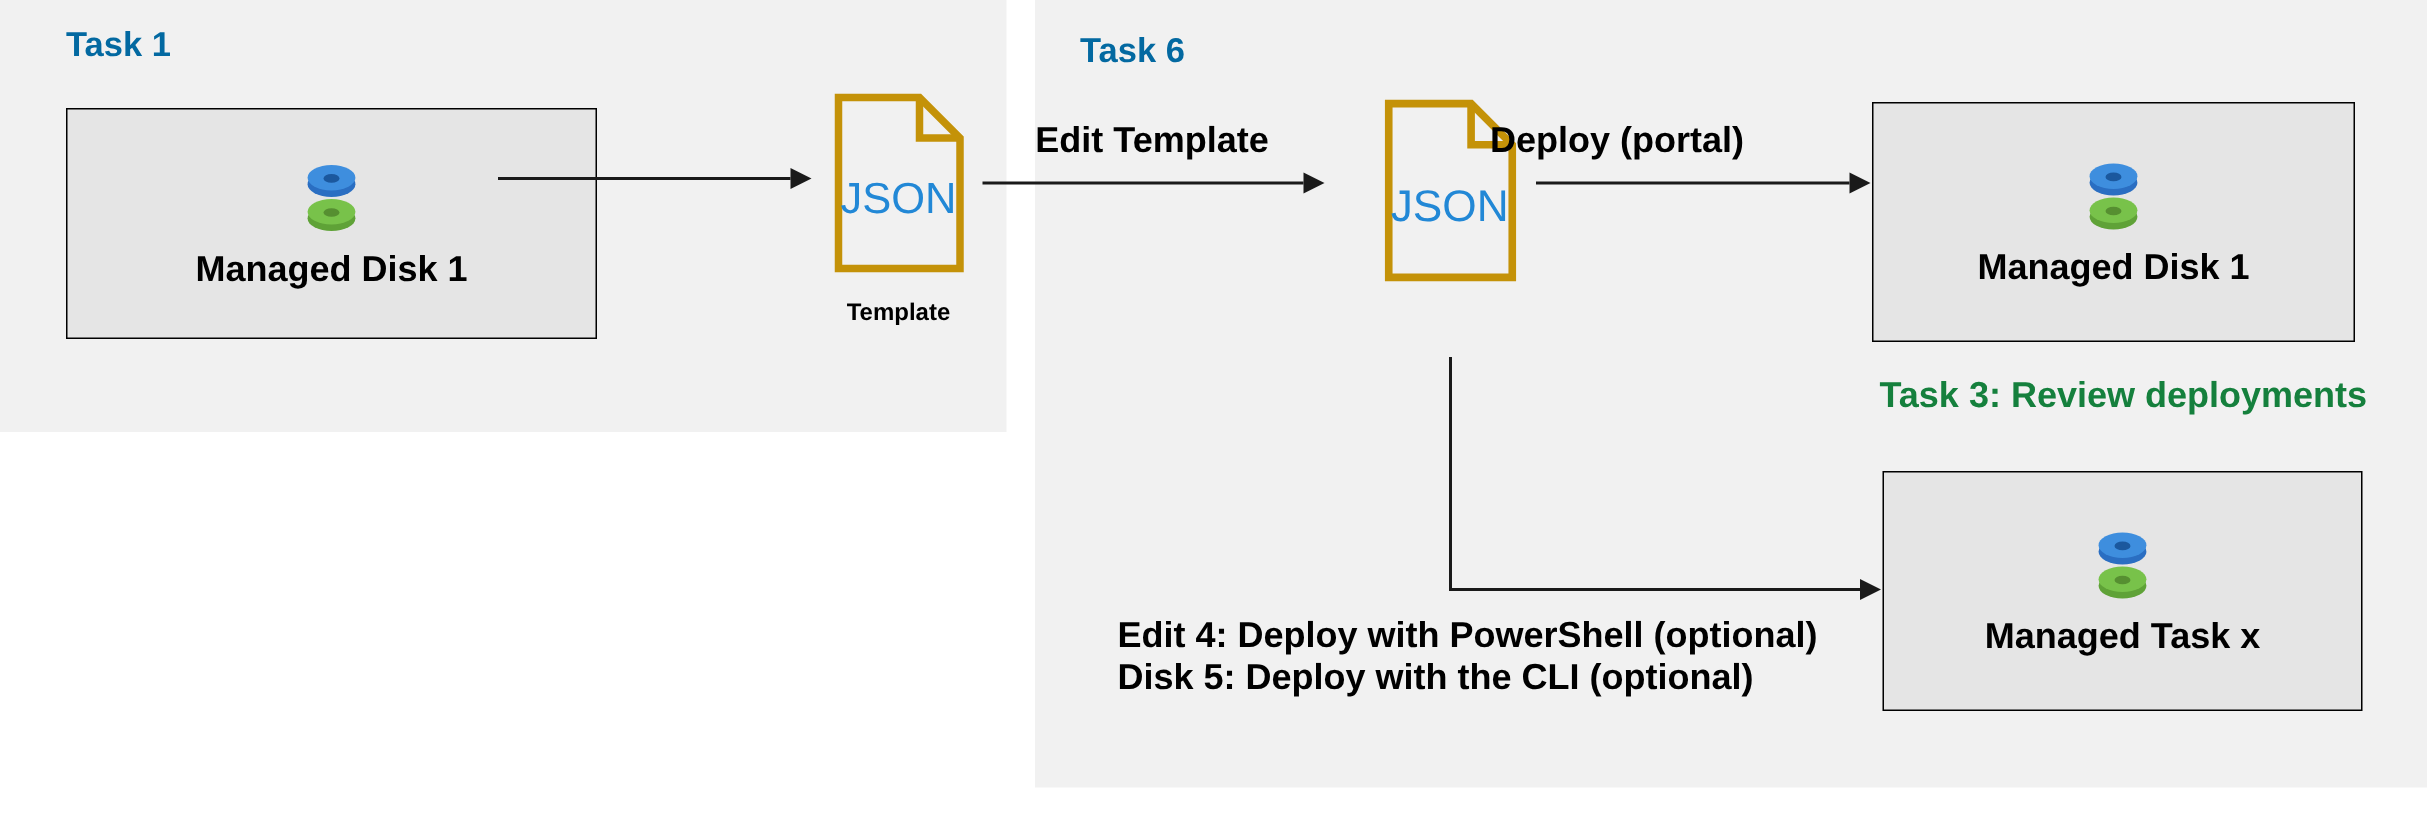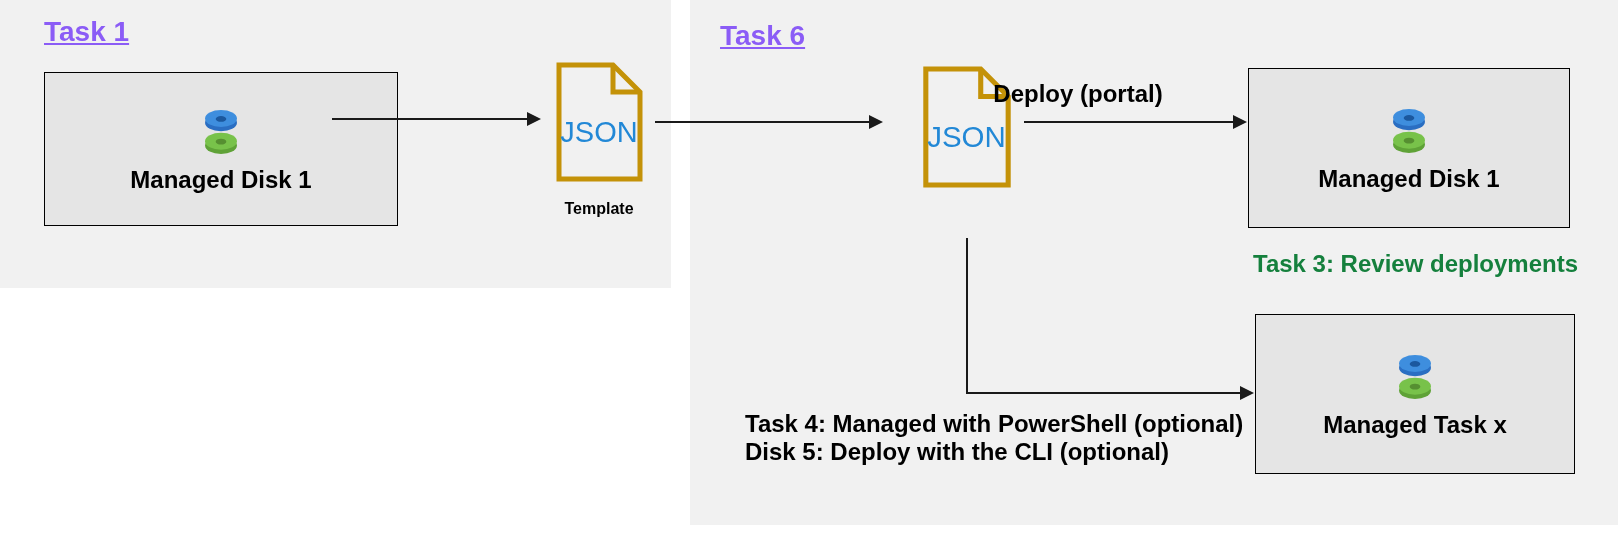--- a/index.html
+++ b/index.html
@@ -1,21 +1,21 @@
 <!DOCTYPE html>
 <html><head>
 <meta charset="utf-8">
 <style>
   html,body{margin:0;padding:0;background:#ffffff;}
   #stage{position:relative;width:1618px;height:542px;background:#ffffff;overflow:hidden;
          font-family:"Liberation Sans",sans-serif;}
   .panel{position:absolute;background:#f1f1f1;}
   #panel-left{left:0;top:0;width:671px;height:288px;}
   #panel-right{left:690px;top:0;width:928px;height:525px;}
-  .task-title{position:absolute;font-size:28px;font-weight:bold;color:#8b5cf6;white-space:nowrap;text-decoration:underline;}
+  .task-title{position:absolute;font-size:23px;font-weight:bold;color:#0369a1;white-space:nowrap;}
   #task1-title{left:44px;top:16px;}
   #task2-title{left:720px;top:20px;}
   .disk-box{position:absolute;background:#e5e5e5;border:1.5px solid #000;
             display:flex;flex-direction:column;align-items:center;justify-content:center;gap:7px;text-align:center;}
   #box-task1{left:44px;top:72px;width:352px;height:152px;}
   #box-deploy-portal{left:1248px;top:68px;width:320px;height:158px;}
   #box-deploy-cli{left:1255px;top:314px;width:318px;height:158px;}
   .disk-box .box-label{font-size:24px;font-weight:bold;color:#000;white-space:nowrap;}
   .disk-icon{width:58px;height:54px;}
   .doc-icon{position:absolute;}
@@ -72,20 +72,21 @@
   <div id="arrow1-line" class="hline"></div>
   <div id="arrow1-head" class="arrowhead"></div>
 
   <svg id="doc-template" class="doc-icon" viewBox="0 0 87 120">
     <path d="M3 3 H57 L84 30 V117 H3 Z" fill="none" stroke="#c49208" stroke-width="5" stroke-linejoin="miter"></path>
     <path d="M57 3 V30 H84" fill="none" stroke="#c49208" stroke-width="5"></path>
     <text x="43" y="80" fill="#2288d6" font-size="29" text-anchor="middle" font-family="Liberation Sans, sans-serif">JSON</text>
   </svg>
   <div id="template-label" class="doc-label">Template</div>
 
+  <div id="edit-template-label" class="arrow-label">Edit Template</div>
   <div id="arrow2-line" class="hline"></div>
   <div id="arrow2-head" class="arrowhead"></div>
 
   <svg id="doc-new-template" class="doc-icon" viewBox="0 0 87 120">
     <path d="M3 3 H57 L84 30 V117 H3 Z" fill="none" stroke="#c49208" stroke-width="5" stroke-linejoin="miter"></path>
     <path d="M57 3 V30 H84" fill="none" stroke="#c49208" stroke-width="5"></path>
     <text x="43" y="80" fill="#2288d6" font-size="29" text-anchor="middle" font-family="Liberation Sans, sans-serif">JSON</text>
   </svg>
 
   <div id="deploy-portal-label" class="arrow-label">Deploy (portal)</div>
@@ -116,17 +117,17 @@
       <ellipse cx="30" cy="36.5" rx="16.5" ry="8.8" fill="#78c24a"></ellipse>
       <ellipse cx="30" cy="37" rx="5.5" ry="3" fill="#568f31"></ellipse>
       <ellipse cx="30" cy="17.5" rx="16.5" ry="8.8" fill="#2a6ec2"></ellipse>
       <ellipse cx="30" cy="13" rx="16.5" ry="8.8" fill="#3e8ede"></ellipse>
       <ellipse cx="30" cy="13.5" rx="5.5" ry="3" fill="#1b589e"></ellipse>
     </svg>
     <div class="box-label">Managed Task x</div>
   </div>
 
   <div id="task45-note" class="note">
-    <div>Task 4: Managed with PowerShell (optional)</div>
+    <div>Edit 4: Deploy with PowerShell (optional)</div>
     <div>Disk 5: Deploy with the CLI (optional)</div>
   </div>
 
 </div>
 
 </body></html>

